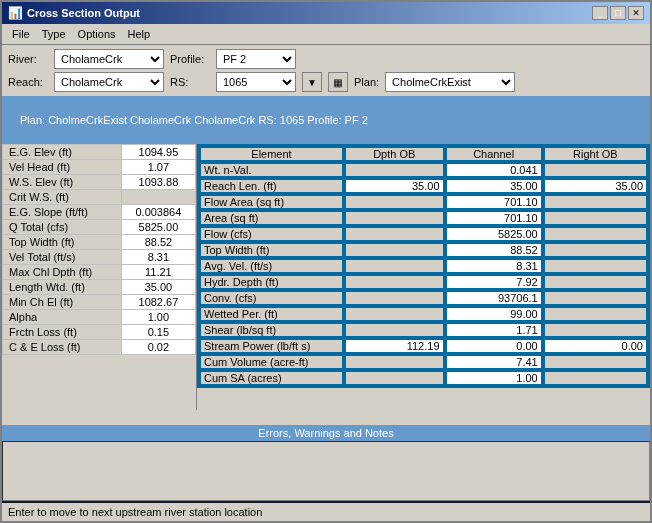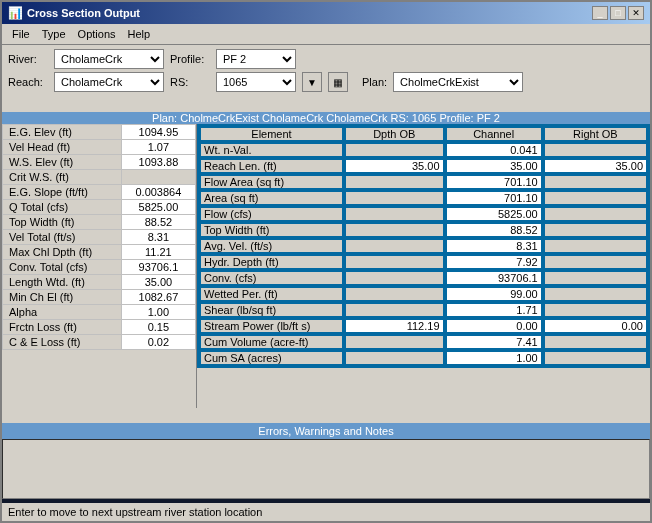--- a/index.html
+++ b/index.html
@@ -103,31 +103,29 @@
       border: 1px solid #808080;
       font-size: 10px;
       display: flex;
       align-items: center;
       justify-content: center;
       cursor: pointer;
     }
     
     .plan-label {
       font-size: 11px;
-      margin-left: 8px;
+      margin-left: 0;
     }
     
     .info-bar {
       background: #6699cc;
       color: white;
-      text-align: center;
-      padding: 0;
-      font-size: 11px;
-      flex-shrink: 0;
-      margin-top: 16px;
+      padding: 18px;
+      font-size: 11px;
+      flex-shrink: 0;
     }
     
     .main-content {
       display: flex;
       flex: 1;
       overflow: hidden;
     }
     
     .left-table {
       width: 195px;
@@ -203,21 +201,21 @@
       flex: 1;
       min-height: 60px;
       border: 1px inset #808080;
       flex-shrink: 0;
       height: 65px;
     }
     
     .status-bar {
       padding: 3px 6px;
       font-size: 11px;
-      border-top: 4px solid #0f172a;
+      border-top: 2px solid #0f172a;
       background: #d4d0c8;
       flex-shrink: 0;
     }
     
     .bottom-area {
       display: flex;
       flex-direction: column;
       flex-shrink: 0;
       margin-top: 15px;
     }
@@ -312,24 +310,20 @@
             </tr>
             <tr>
               <td>Vel Total (ft/s)</td>
               <td>8.31</td>
             </tr>
             <tr>
               <td>Max Chl Dpth (ft)</td>
               <td>11.21</td>
             </tr>
             <tr>
-              <td>Conv. Total (cfs)</td>
-              <td>93706.1</td>
-            </tr>
-            <tr>
               <td>Length Wtd. (ft)</td>
               <td>35.00</td>
             </tr>
             <tr>
               <td>Min Ch El (ft)</td>
               <td>1082.67</td>
             </tr>
             <tr>
               <td>Alpha</td>
               <td>1.00</td>

